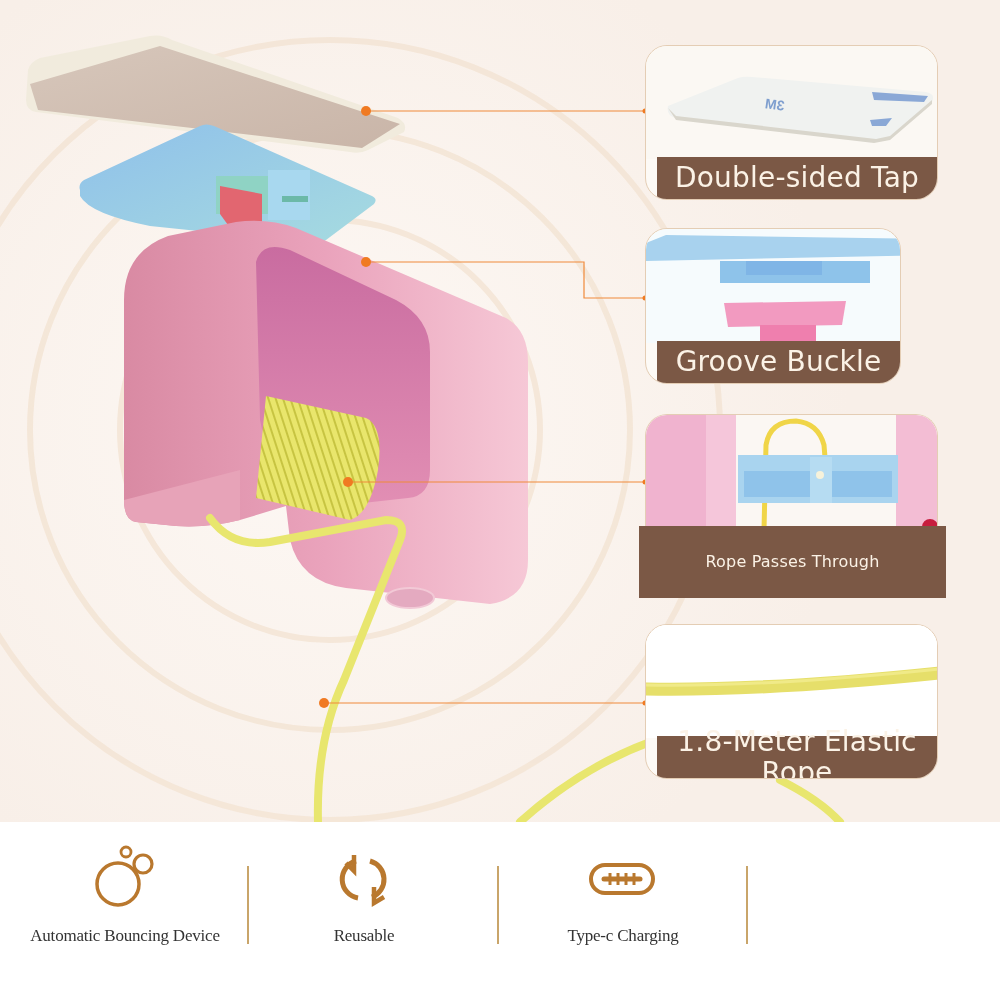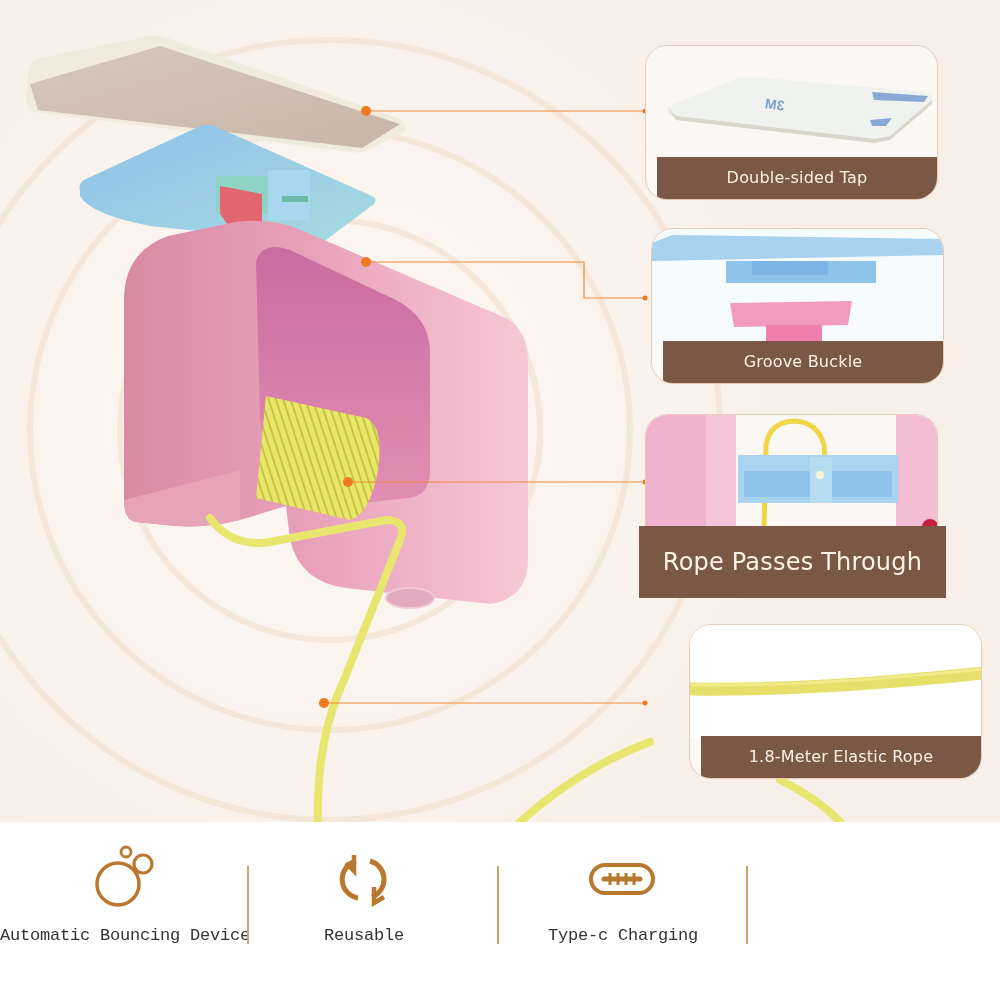--- a/index.html
+++ b/index.html
@@ -7,41 +7,41 @@
   body { font-family: "Liberation Sans", "DejaVu Sans", sans-serif; background: #ffffff; position: relative; }
 
   .hero { position: absolute; left: 0; top: 0; width: 1000px; height: 822px; background: #faf4f0; overflow: hidden; }
   .hero svg.art { position: absolute; left: 0; top: 0; }
 
   .callout { position: absolute; border: 1.5px solid #e4cdb4; border-radius: 22px; overflow: hidden; background: #fdfaf6; }
   .callout .img { position: absolute; left: 0; right: 0; top: 0; }
   .callout .label {
     position: absolute; left: 11px; right: 0; bottom: 0;
     background: #7b5845; color: #fbf2e6;
-    font-family: "DejaVu Sans", sans-serif; font-size: 16px; letter-spacing: 0.2px;
+    font-family: "DejaVu Sans", sans-serif; font-size: 28px; letter-spacing: 0.2px;
     display: flex; align-items: center; justify-content: center; text-align: center; line-height: 1.12;
   }
 
   .c1 { left: 645px; top: 45px;  width: 293px; height: 155px; }
   .c1 .img { height: 113px; }
   .c1 .label { height: 42px; }
-  .c2 { left: 645px; top: 228px; width: 293px; height: 156px; margin-left: 6px; }
+  .c2 { left: 645px; top: 228px; width: 256px; height: 156px; }
   .c2 .img { height: 114px; }
   .c2 .label { height: 42px; }
   .c3 { left: 645px; top: 414px; width: 293px; height: 184px; border-radius: 22px 22px 0 0; border: none; overflow: visible; }
   .c3 .img { height: 115px; border-radius: 22px 22px 0 0; overflow: hidden; border: 1.5px solid #e4cdb4; border-bottom: none; }
-  .c3 .label { left: -6px; right: -8px; height: 72px; font-size: 24px; }
-  .c4 { left: 645px; top: 624px; width: 293px; height: 155px; margin-left: 44px; }
+  .c3 .label { left: -6px; right: -8px; height: 72px; font-size: 16px; }
+  .c4 { left: 645px; top: 624px; width: 293px; height: 155px; }
   .c4 .img { height: 113px; background: #ffffff; }
   .c4 .label { height: 42px; }
 
   .features { position: absolute; left: 0; top: 822px; width: 1000px; height: 178px; background: #ffffff; }
   .feature { position: absolute; top: 0; height: 178px; display: flex; flex-direction: column; align-items: center; }
   .feature .icon { position: absolute; top: 22px; height: 70px; display: flex; align-items: center; justify-content: center; }
-  .feature .ftext { position: absolute; top: 104px; font-family: Liberation Mono, monospace; font-size: 17px; color: #333333; white-space: nowrap; letter-spacing: -0.2px; }
+  .feature .ftext { position: absolute; top: 104px; font-family: Liberation Serif, serif; font-size: 17px; color: #333333; white-space: nowrap; letter-spacing: -0.2px; }
   .f1 { left: 0; width: 250px; }
   .f2 { left: 250px; width: 228px; }
   .f3 { left: 498px; width: 250px; }
   .f4 { left: 748px; width: 252px; }
   .divider { position: absolute; top: 44px; width: 2px; height: 78px; background: #c9a56a; }
 </style>
 </head>
 <body>
 
 <div class="hero">

